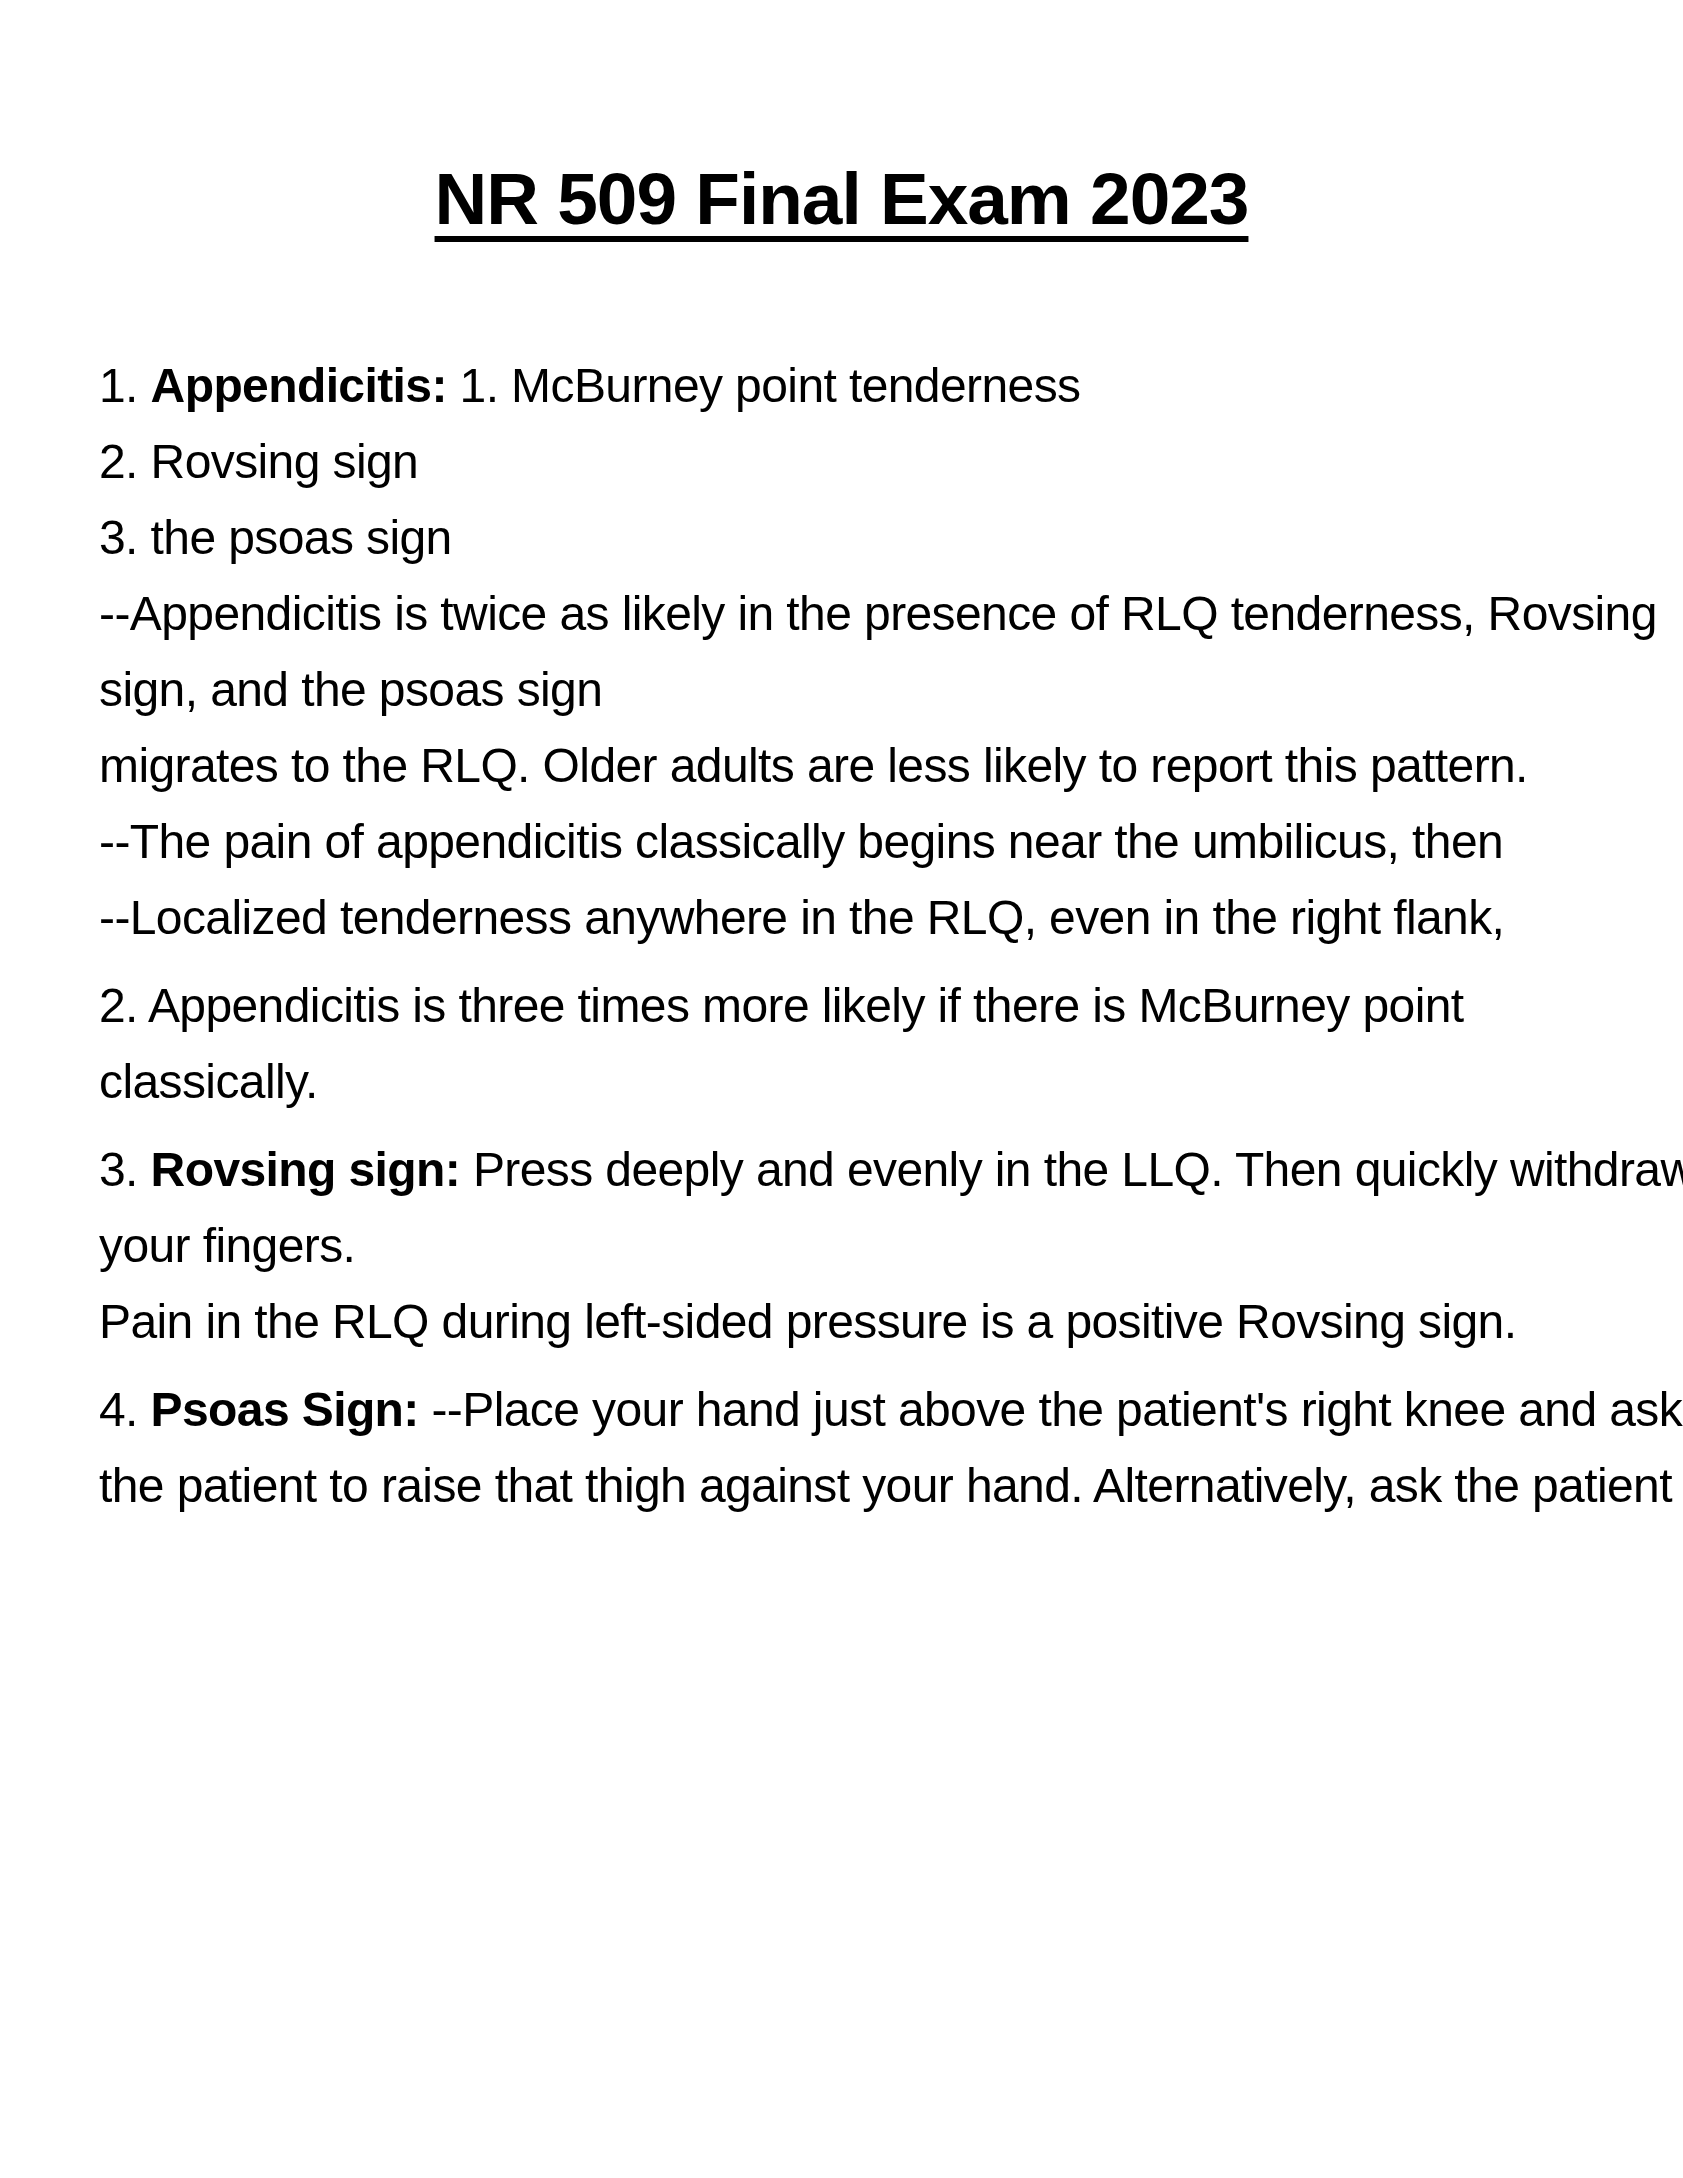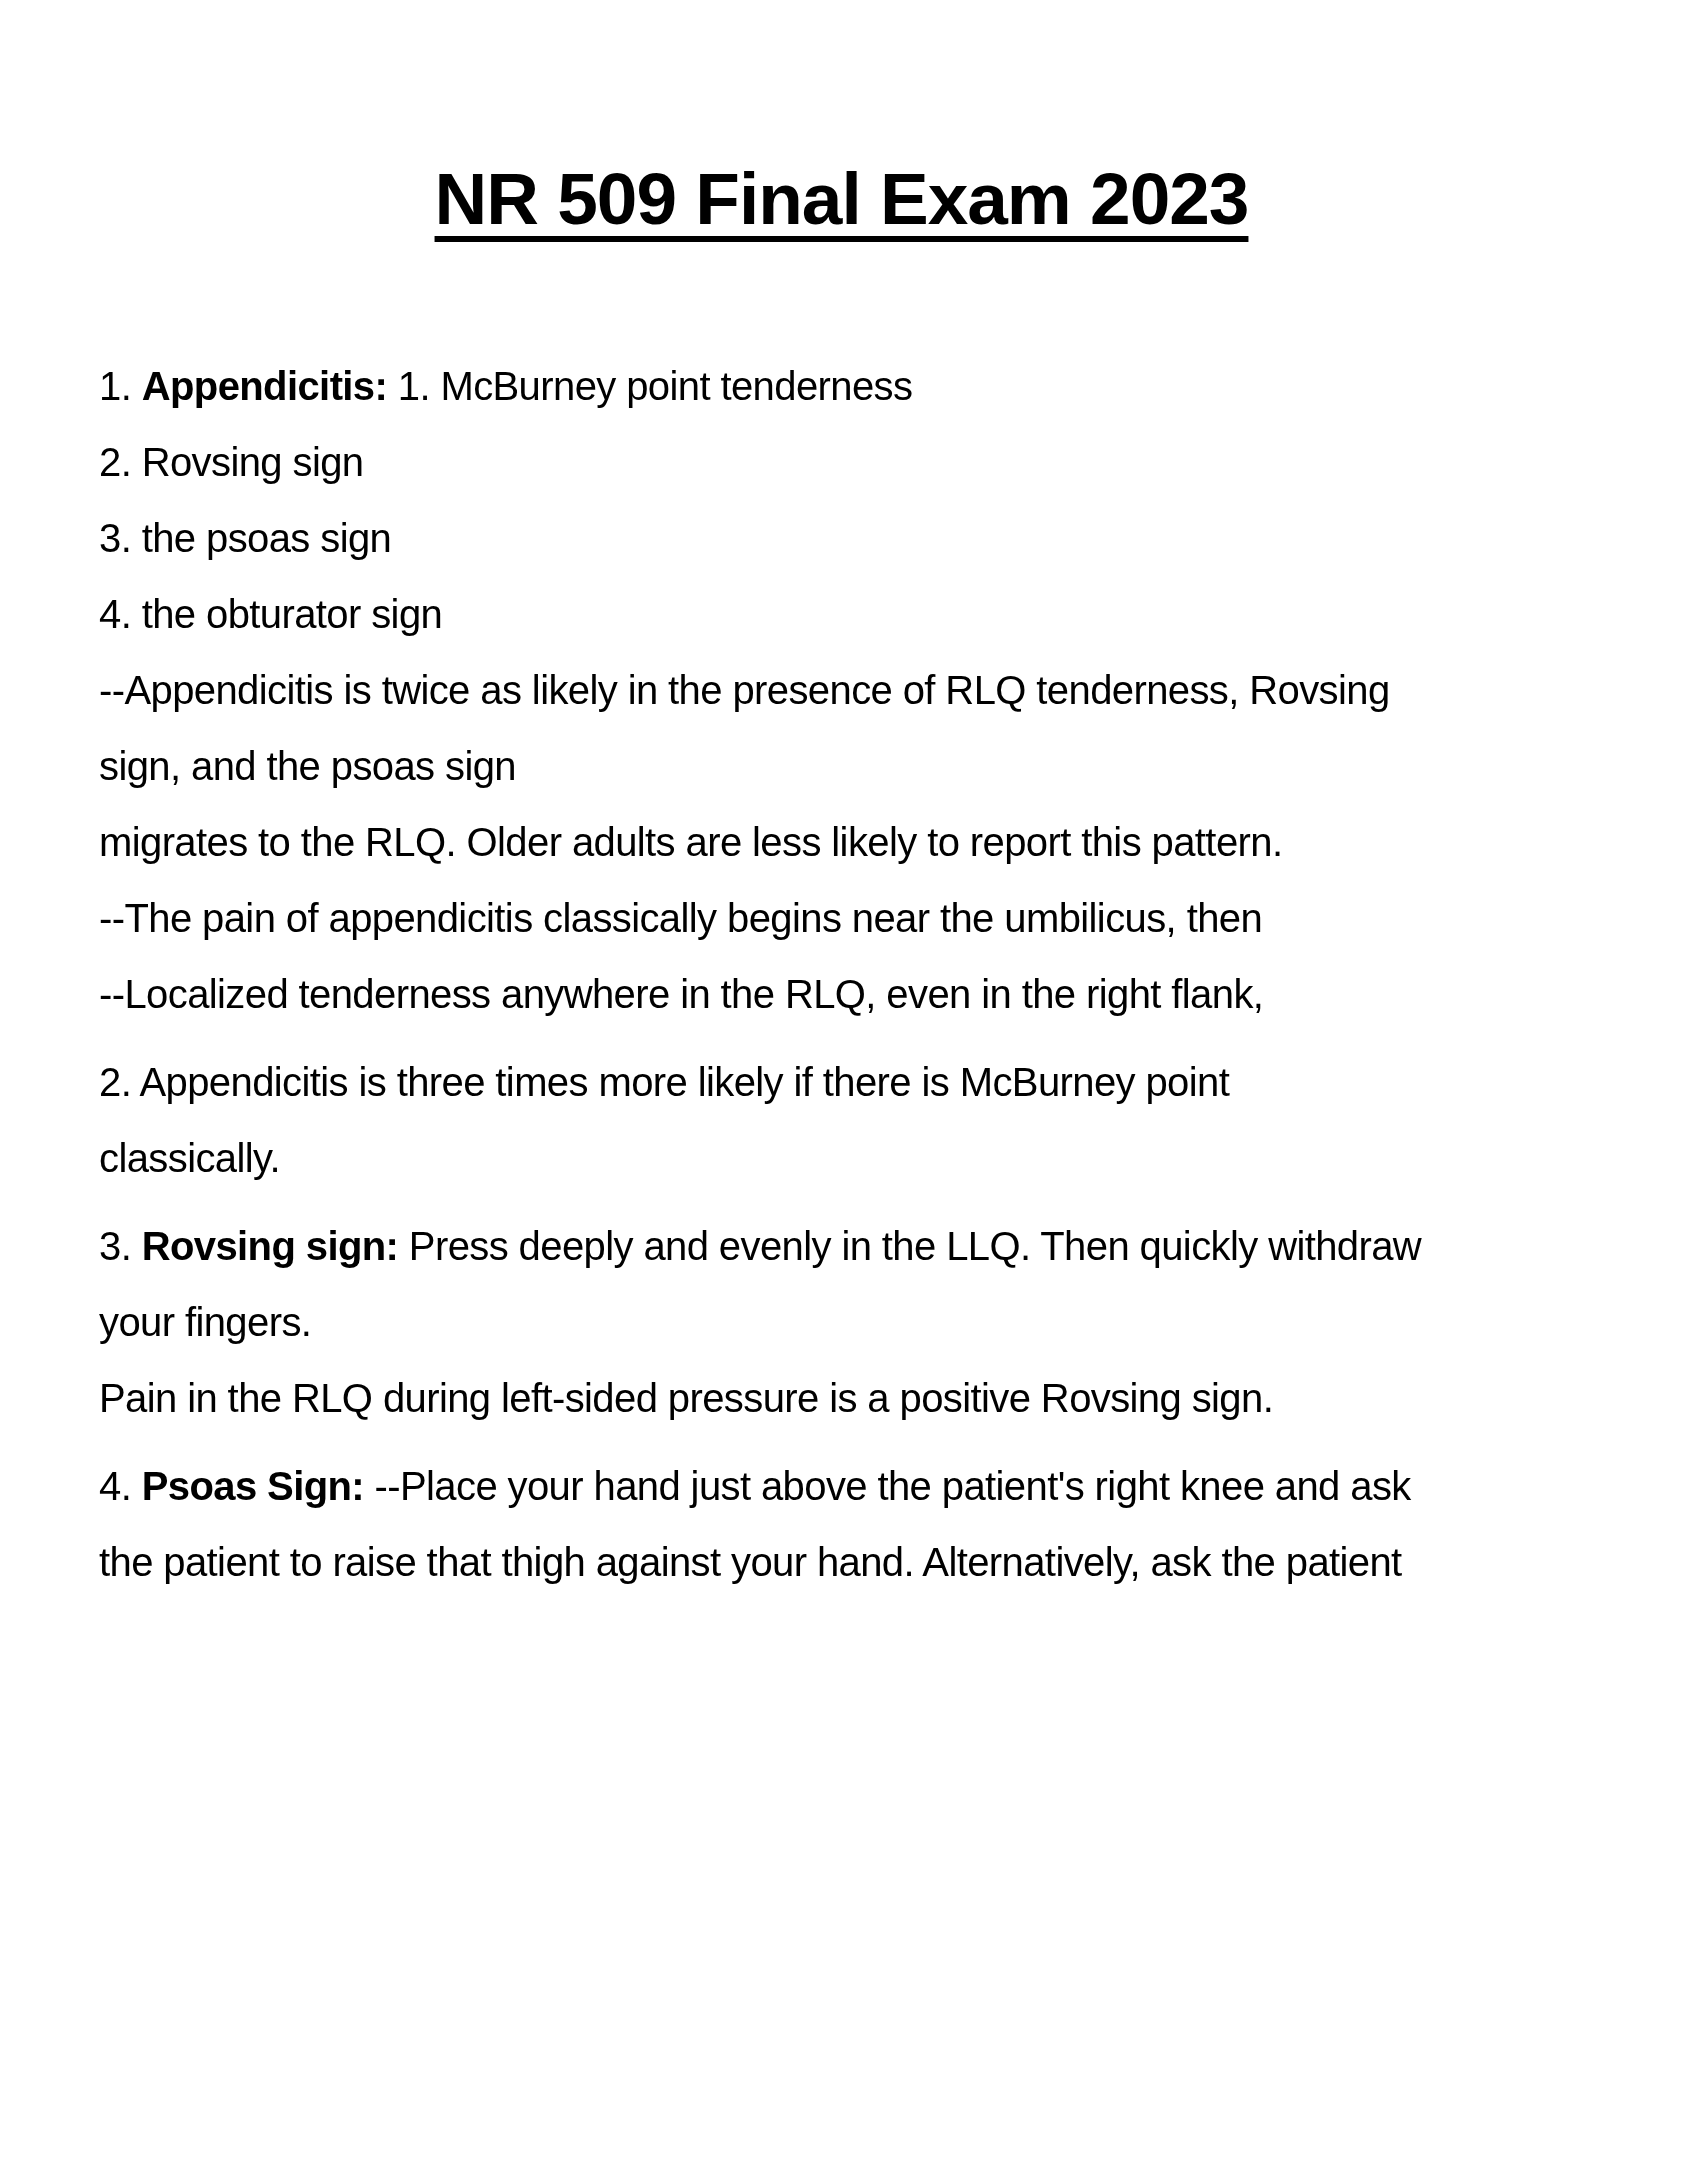--- a/index.html
+++ b/index.html
@@ -37,21 +37,21 @@
       text-decoration: underline;
       text-decoration-thickness: 6px;
       text-underline-offset: 12px;
       letter-spacing: -1px;
     }
     .content {
       position: absolute;
       left: 99px;
       top: 348px;
       width: 1505px;
-      font-size: 40px;
+      font-size: 48px;
       line-height: 76px;
       letter-spacing: -0.6px;
     }
     .section {
       margin: 0 0 12px 0;
     }
     .line {
       display: block;
       white-space: nowrap;
     }
@@ -65,21 +65,20 @@
 <div class="page">
 
   <h1 class="title"><span>NR 509 Final Exam 2023</span></h1>
 
   <div class="content">
 
     <div class="section">
       <span class="line"><span>1.</span> <span class="bold">Appendicitis:</span><span> 1. McBurney point tenderness</span></span>
       <span class="line">2. Rovsing sign</span>
       <span class="line">3. the psoas sign</span>
-      <span class="line">4. the obturator sign</span>
       <span class="line">--Appendicitis is twice as likely in the presence of RLQ tenderness, Rovsing</span>
       <span class="line">sign, and the psoas sign</span>
       <span class="line">migrates to the RLQ. Older adults are less likely to report this pattern.</span>
       <span class="line">--The pain of appendicitis classically begins near the umbilicus, then</span>
       <span class="line">--Localized tenderness anywhere in the RLQ, even in the right flank,</span>
     </div>
 
     <div class="section">
       <span class="line">2. Appendicitis is three times more likely if there is McBurney point</span>
       <span class="line">classically.</span>

